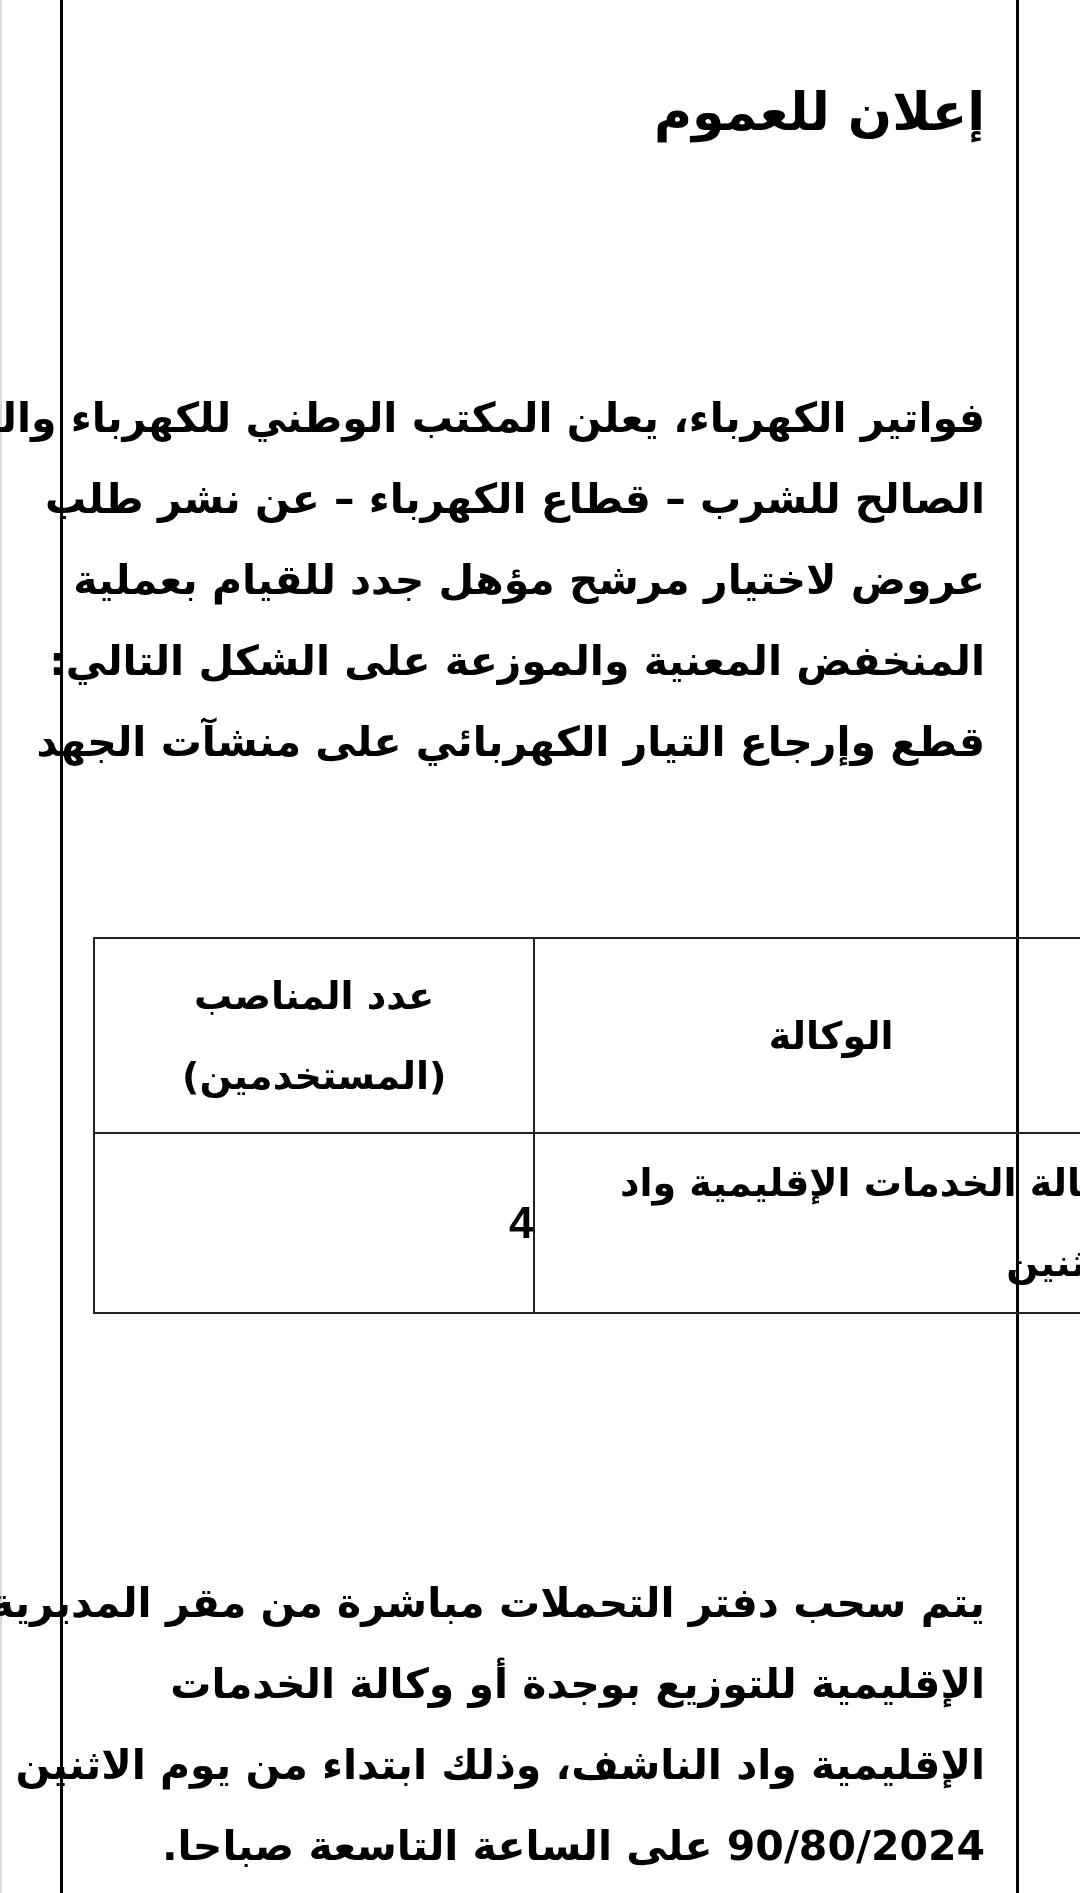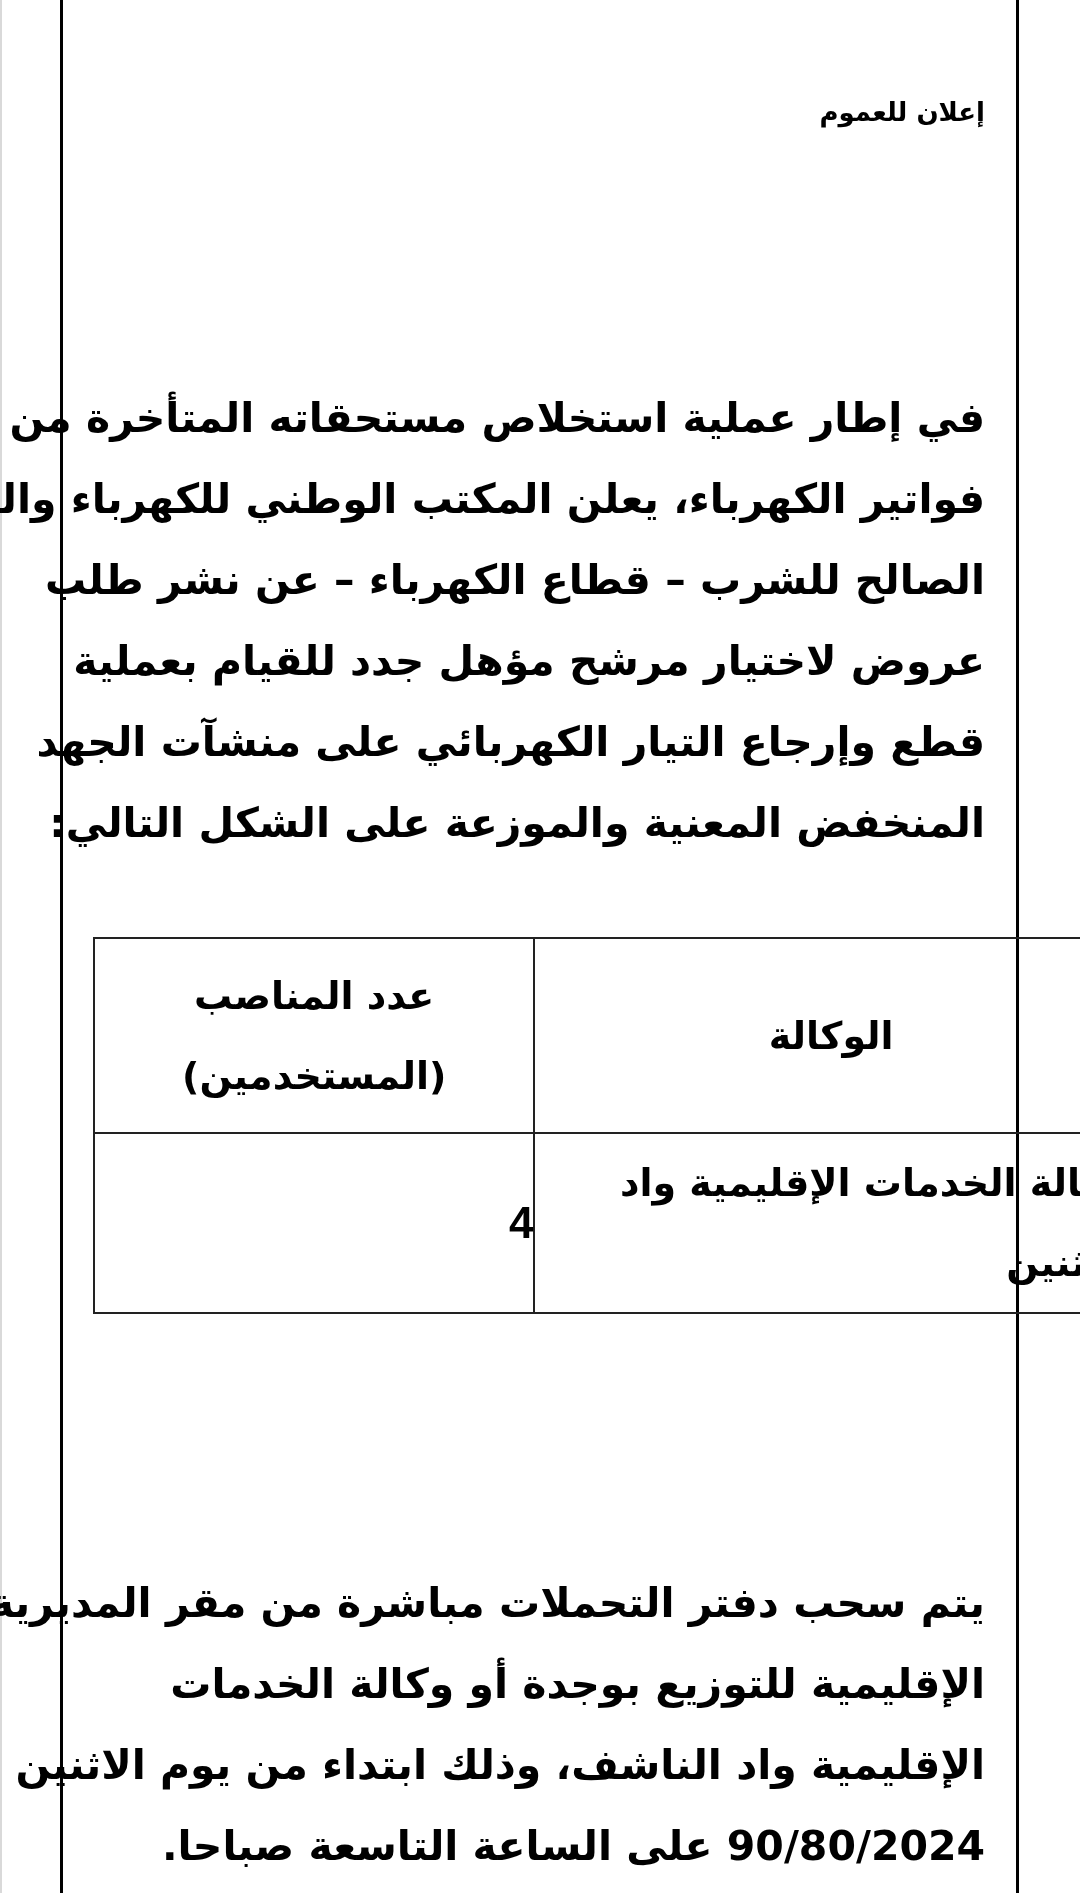--- a/index.html
+++ b/index.html
@@ -3,21 +3,21 @@
   <meta charset="utf-8">
   <style>
     html, body { margin:0; padding:0; }
     body { width:1080px; height:1893px; background:#ffffff; position:relative; overflow:hidden;
            font-family:"DejaVu Sans", sans-serif; color:#000; }
     .left-edge { position:absolute; left:0; top:0; width:2px; height:1893px; background:#d9d9d9; }
     .page-border { position:absolute; top:0; height:1893px; width:3px; background:#000; }
     .page-border.l { left:60px; }
     .page-border.r { left:1016px; }
     .content { position:absolute; left:93px; width:892px; direction:rtl; text-align:right; }
-    .title { top:86px; font-size:26px; font-weight:bold; line-height:52px; }
+    .title { top:86px; font-size:52px; font-weight:bold; line-height:52px; }
     .para { font-size:41px; font-weight:bold; line-height:81px; }
     .para1 { top:378px; }
     .para2 { top:1563px; }
     .para span { display:block; white-space:nowrap; }
     table.agency-table { position:absolute; left:93px; top:937px; width:1036px; border-collapse:collapse; direction:rtl; }
     .agency-table td { border:2px solid #222; text-align:center; vertical-align:middle; font-size:38px; font-weight:bold; line-height:80px; padding:0; }
     .agency-table tr.head td { height:193px; }
     .agency-table tr.row td { height:178px;text-align:right; }
     .agency-table td.agency { width:575px; }
     .agency-table td.count { width:316px; }
@@ -26,26 +26,25 @@
 </head>
 <body>
 
 <div class="left-edge"></div>
 <div class="page-border l"></div>
 <div class="page-border r"></div>
 
 <div class="content title">إعلان للعموم</div>
 
 <div class="content para para1">
-  <span>في إطار عملية استخلاص مستحقاته المتأخرة من</span>
   <span>فواتير الكهرباء، يعلن المكتب الوطني للكهرباء والماء</span>
   <span>الصالح للشرب – قطاع الكهرباء – عن نشر طلب</span>
   <span>عروض لاختيار مرشح مؤهل جدد للقيام بعملية</span>
+  <span>المنخفض المعنية والموزعة على الشكل التالي:</span>
   <span>قطع وإرجاع التيار الكهربائي على منشآت الجهد</span>
-  <span>المنخفض المعنية والموزعة على الشكل التالي:</span>
 </div>
 
 <table class="agency-table">
   <tbody>
       <tr class="head">
     <td class="agency">
       <div>الوكالة</div>
     </td>
     <td class="count">
       <div>عدد المناصب</div>

